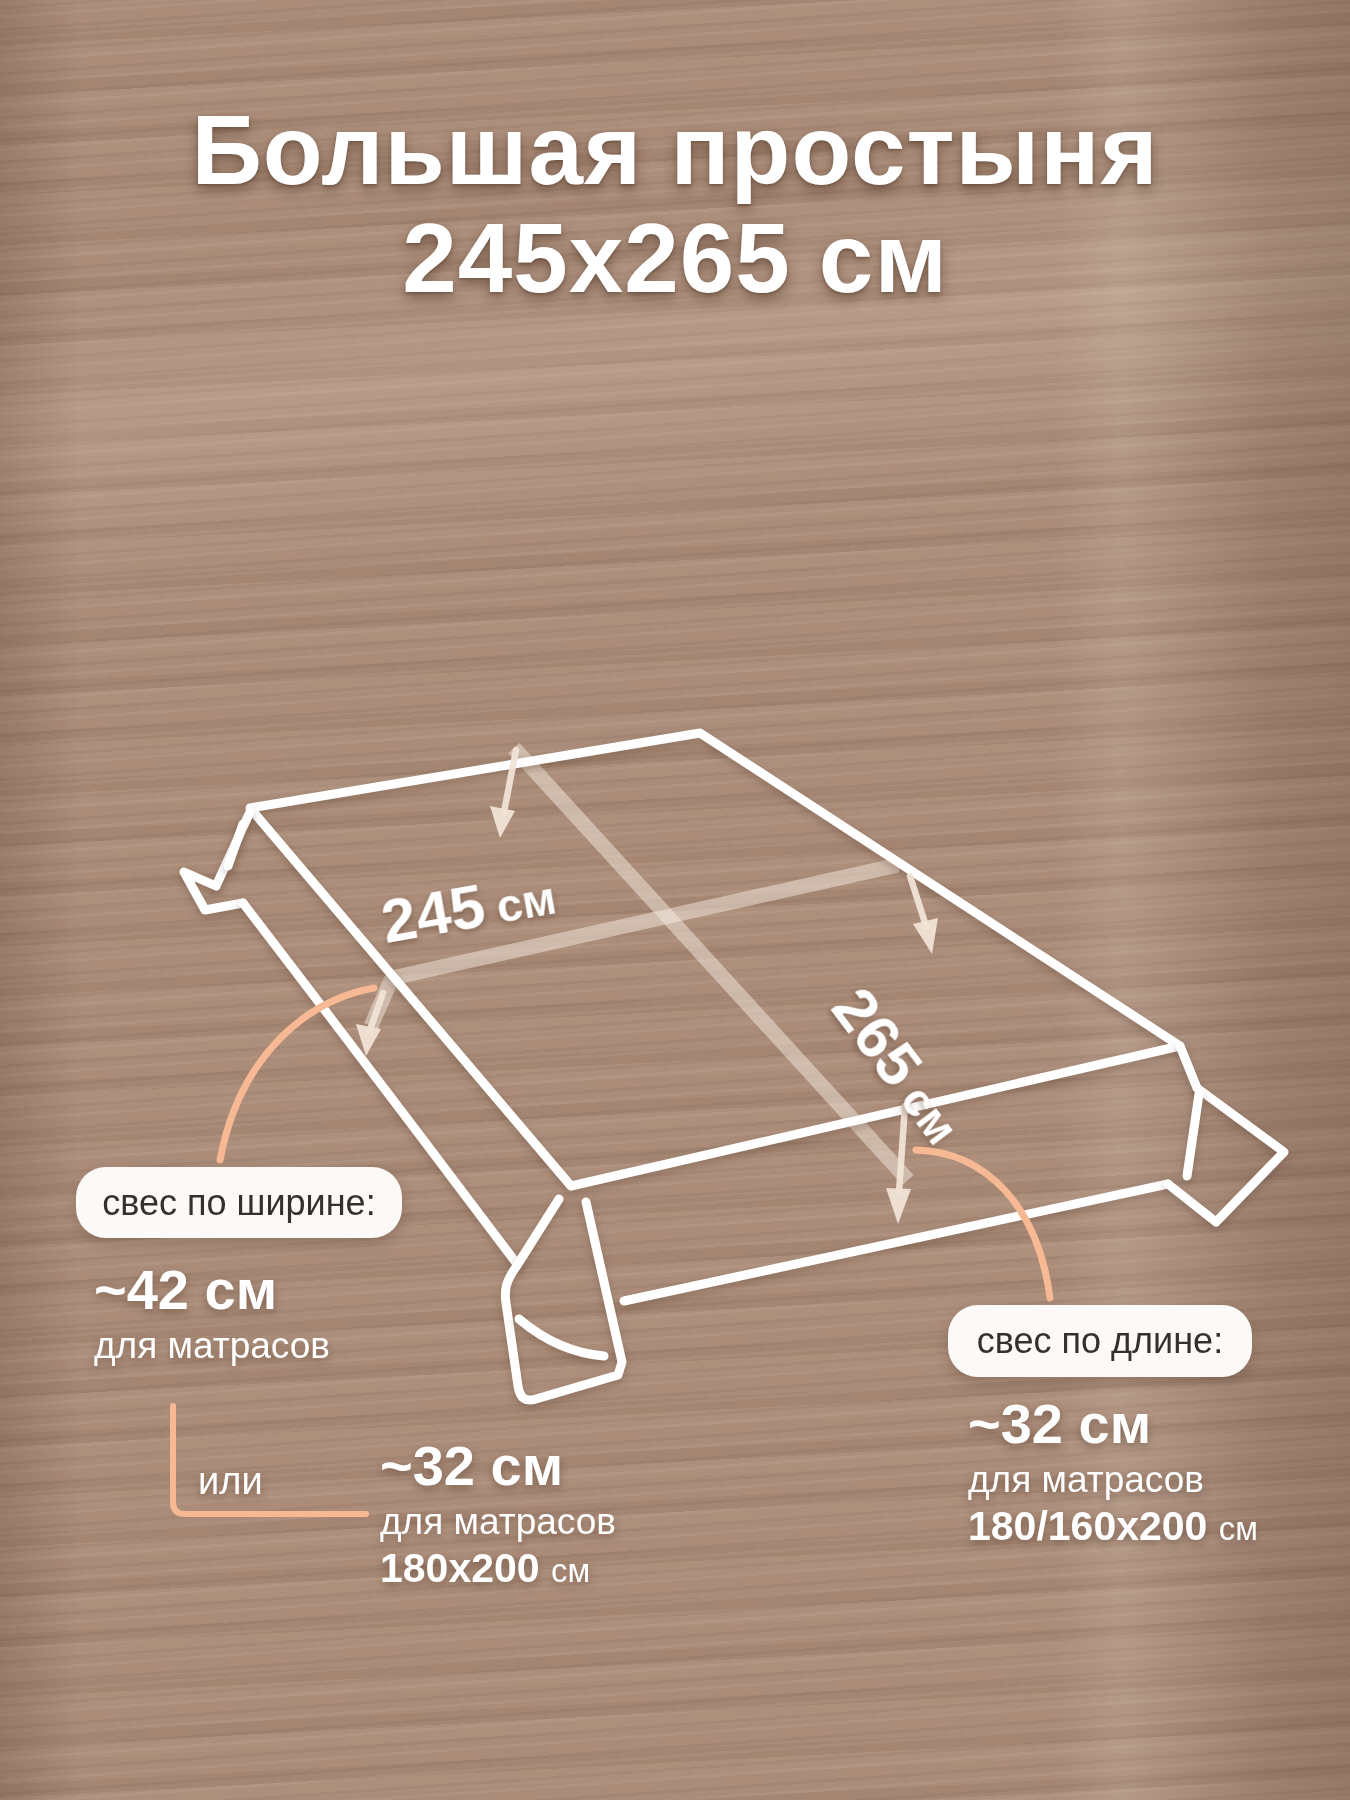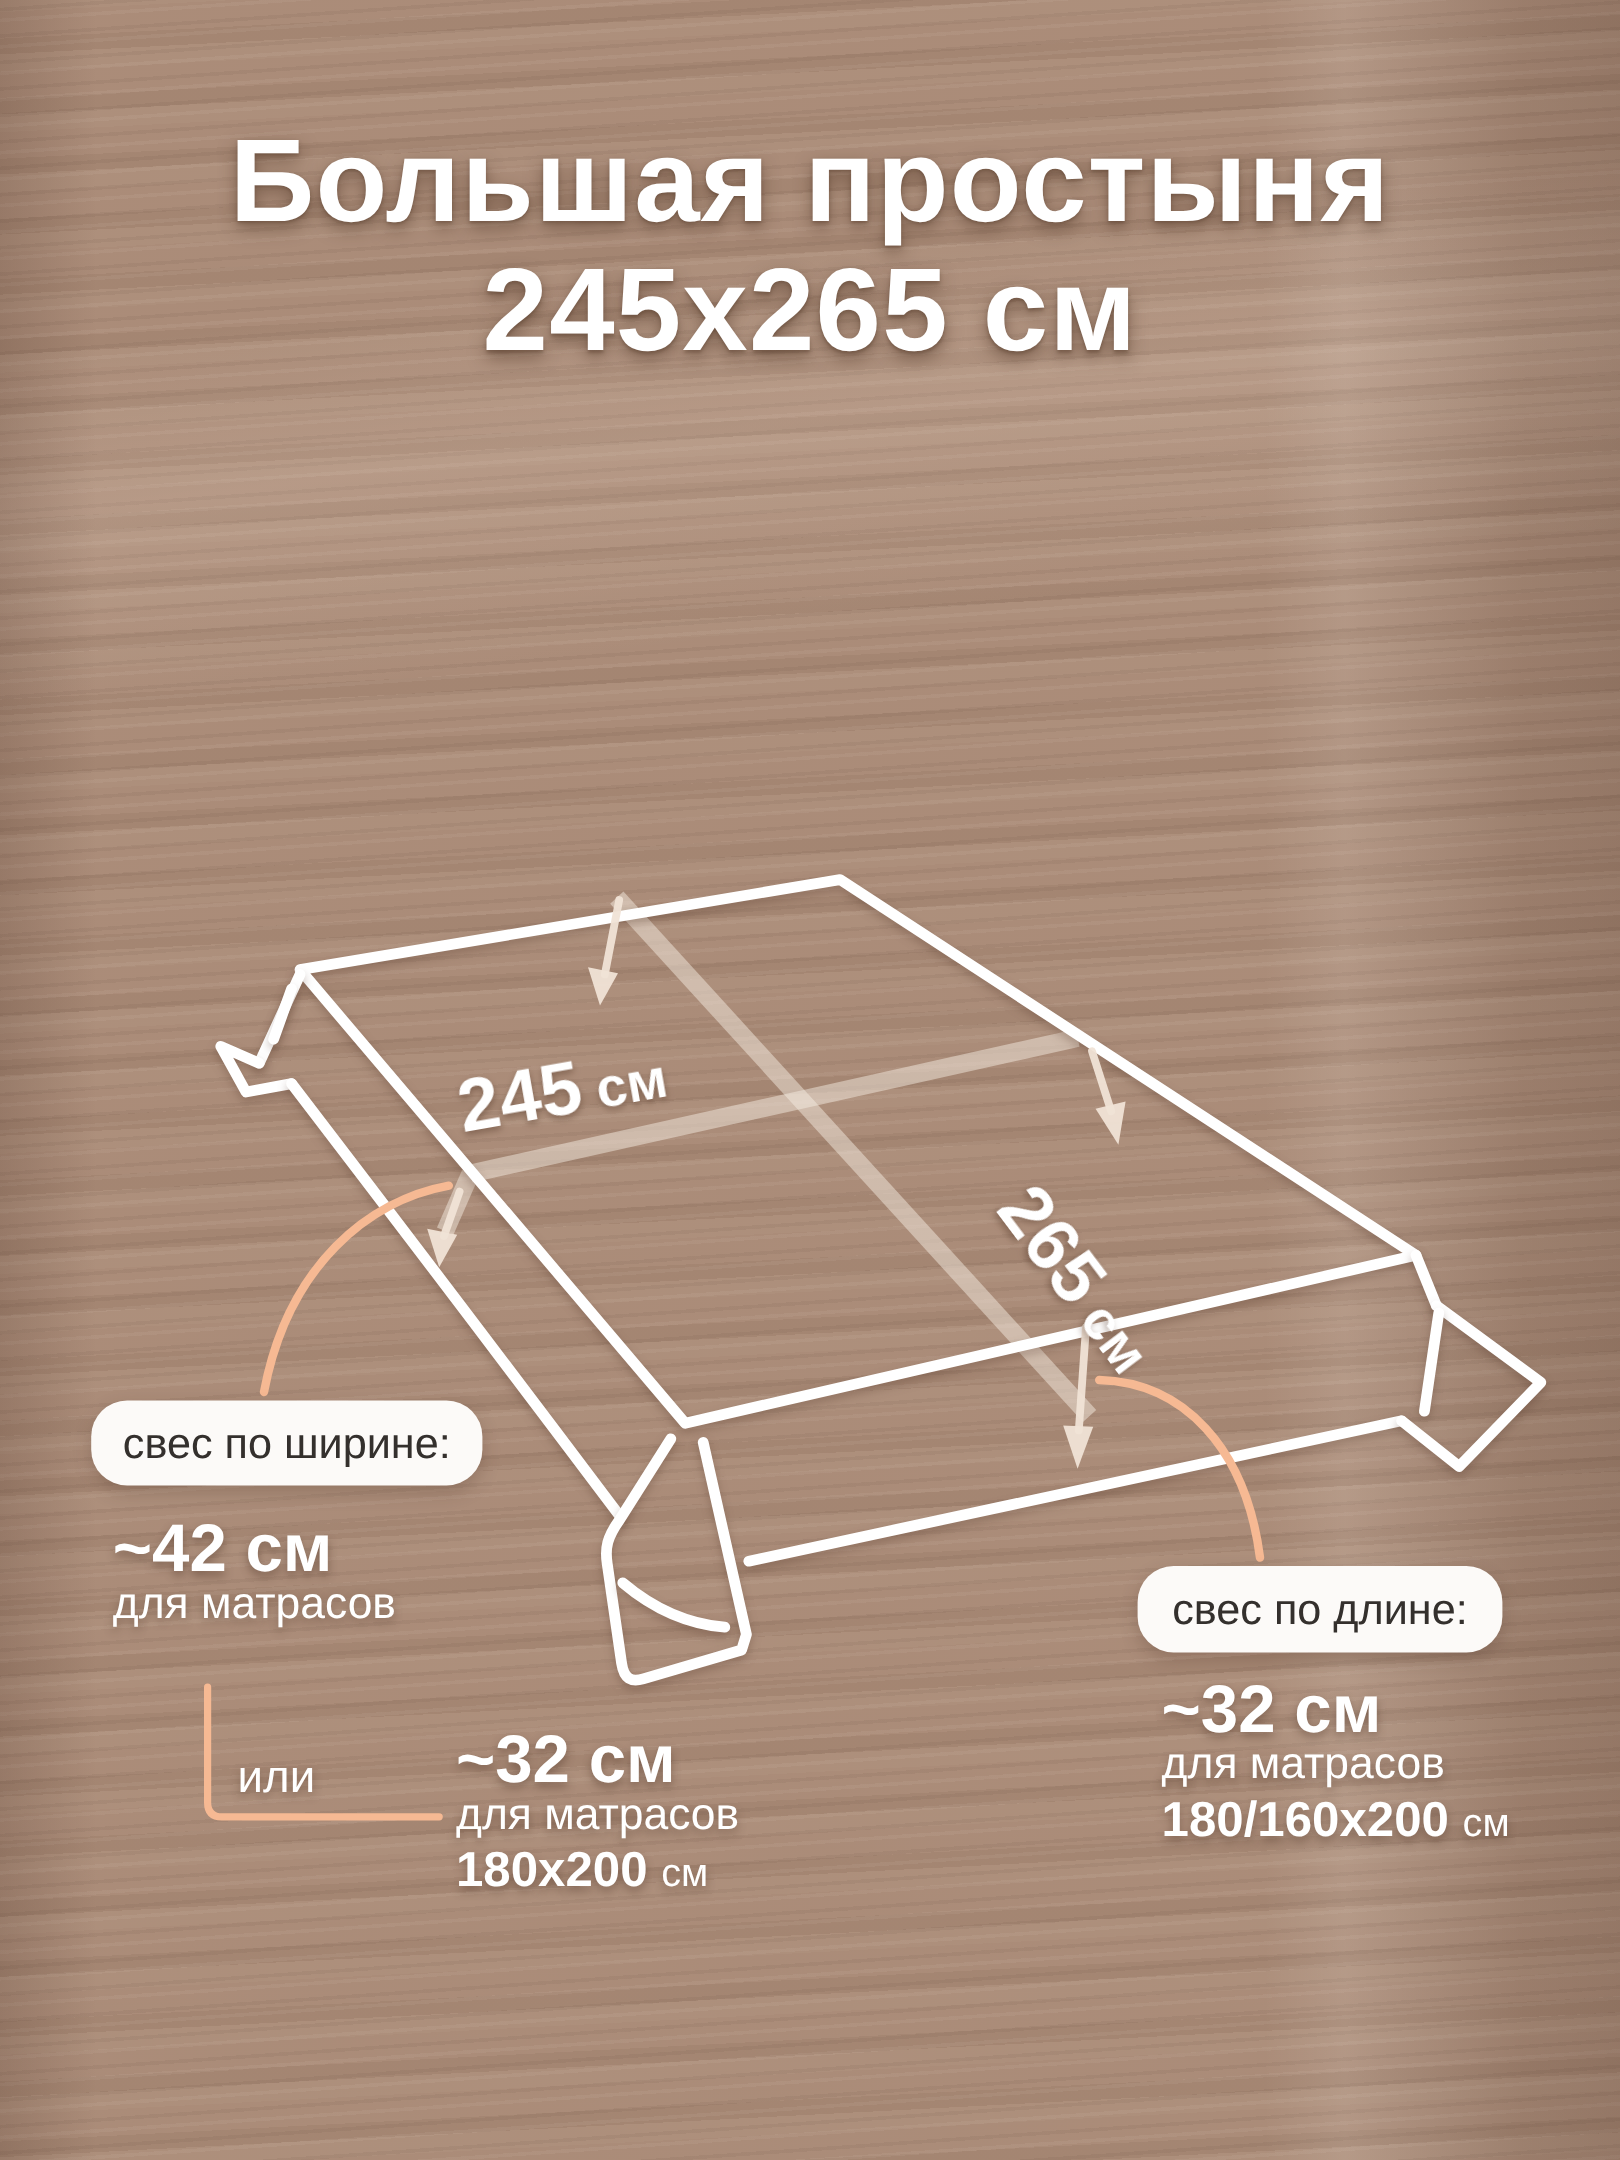--- a/index.html
+++ b/index.html
@@ -55,21 +55,21 @@
   
   .callout{position:absolute;background:#fcfaf8;border-radius:30px;
     display:flex;align-items:center;justify-content:center;
     box-shadow:0 6px 14px rgba(70,44,30,0.25);}
   .callout span{color:#34302d;font-size:36px;white-space:nowrap;}
   .callout-width{left:76px;top:1167px;width:326px;height:71px;}
   .callout-length{left:948px;top:1305px;width:304px;height:72px;}
   
   .stat{position:absolute;color:#ffffff;text-shadow:0 4px 8px rgba(75,48,35,0.45);}
   .stat .val{font-size:56px;font-weight:bold;line-height:55px;}
-  .stat .for{font-size:37px;line-height:37px;}
+  .stat .for{font-size:37px;line-height:37px;margin-top:10px;}
   .stat .size{font-size:41px;font-weight:bold;line-height:41px;margin-top:8px;}
   .stat .size .unit{font-size:33px;font-weight:normal;}
   .stat-width-1{left:94px;top:1262px;}
   .stat-width-2{left:380px;top:1438px;}
   .stat-length-1{left:968px;top:1396px;}
   .or-label{position:absolute;left:198px;top:1460px;color:#fff;font-size:38px;
     text-shadow:0 4px 8px rgba(75,48,35,0.45);}
 </style>
 </head>
 <body>

